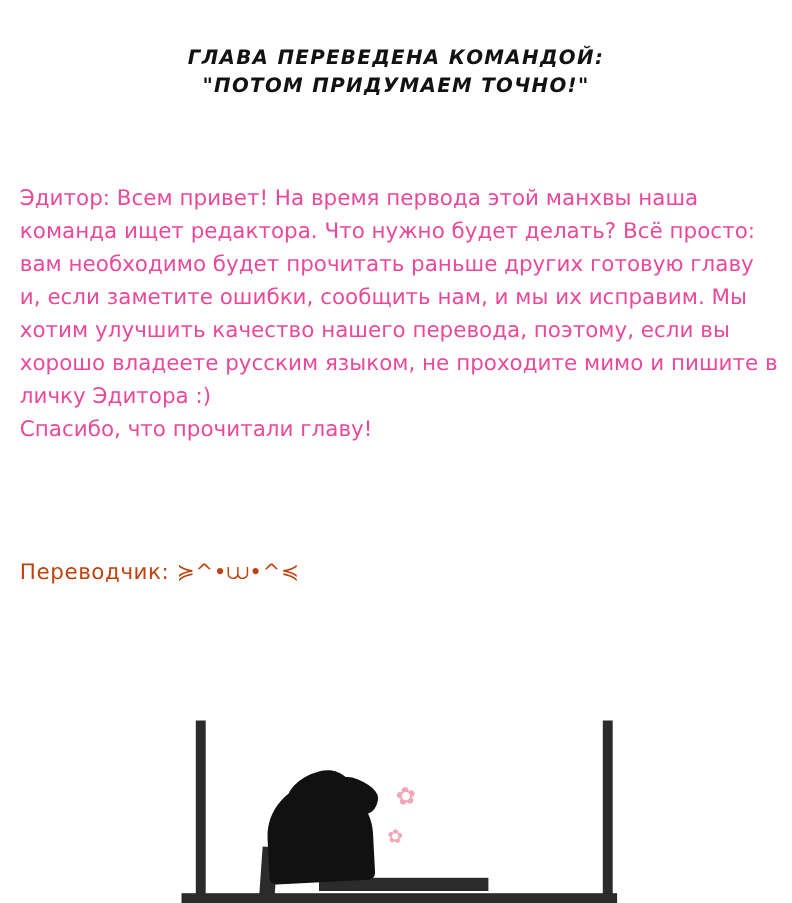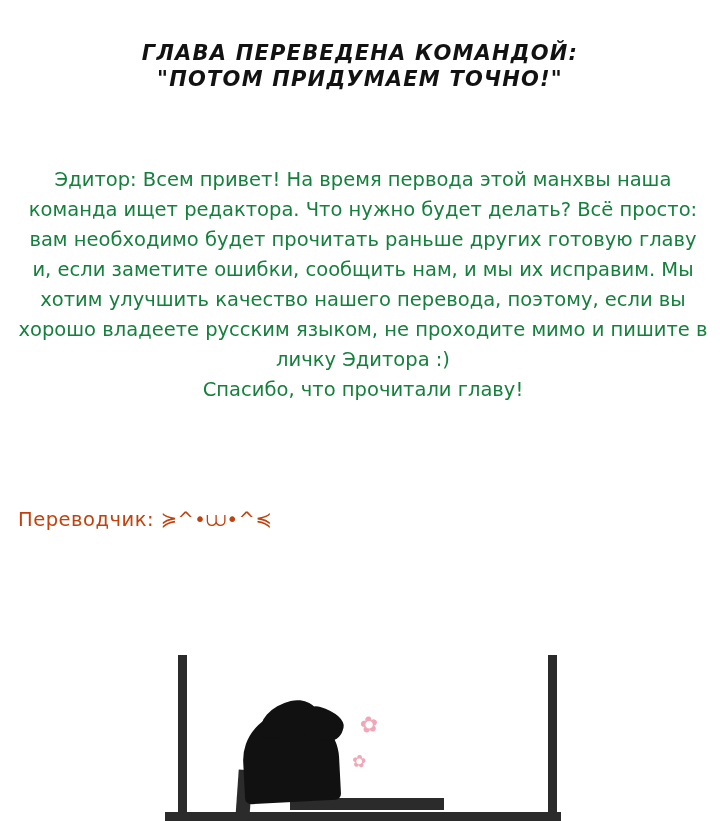--- a/index.html
+++ b/index.html
@@ -23,39 +23,38 @@
   
   .heading {
     position: absolute;
     top: 40px;
     left: 0;
     width: 720px;
     text-align: center;
     font-family: "DejaVu Sans", sans-serif;
     font-style: italic;
     font-weight: bold;
-    font-size: 21px;
+    font-size: 18px;
     letter-spacing: 1.2px;
     line-height: 26px;
     color: #121212;
   }
   .heading .line1 { display: block; }
   .heading .line2 { display: block; }
 
   
   .body-text {
     position: absolute;
     top: 165px;
     left: 18px;
     width: 690px;
     font-size: 19.5px;
     line-height: 30px;
-    color: #15803d;
+    color: #ec4899;
     white-space: pre-wrap;
-    text-align: center;
   }
   .translator-line {
     position: absolute;
     top: 505px;
     left: 18px;
     width: 690px;
     font-size: 19.5px;
     line-height: 30px;
     color: #c2410c;
     letter-spacing: 0.5px;

